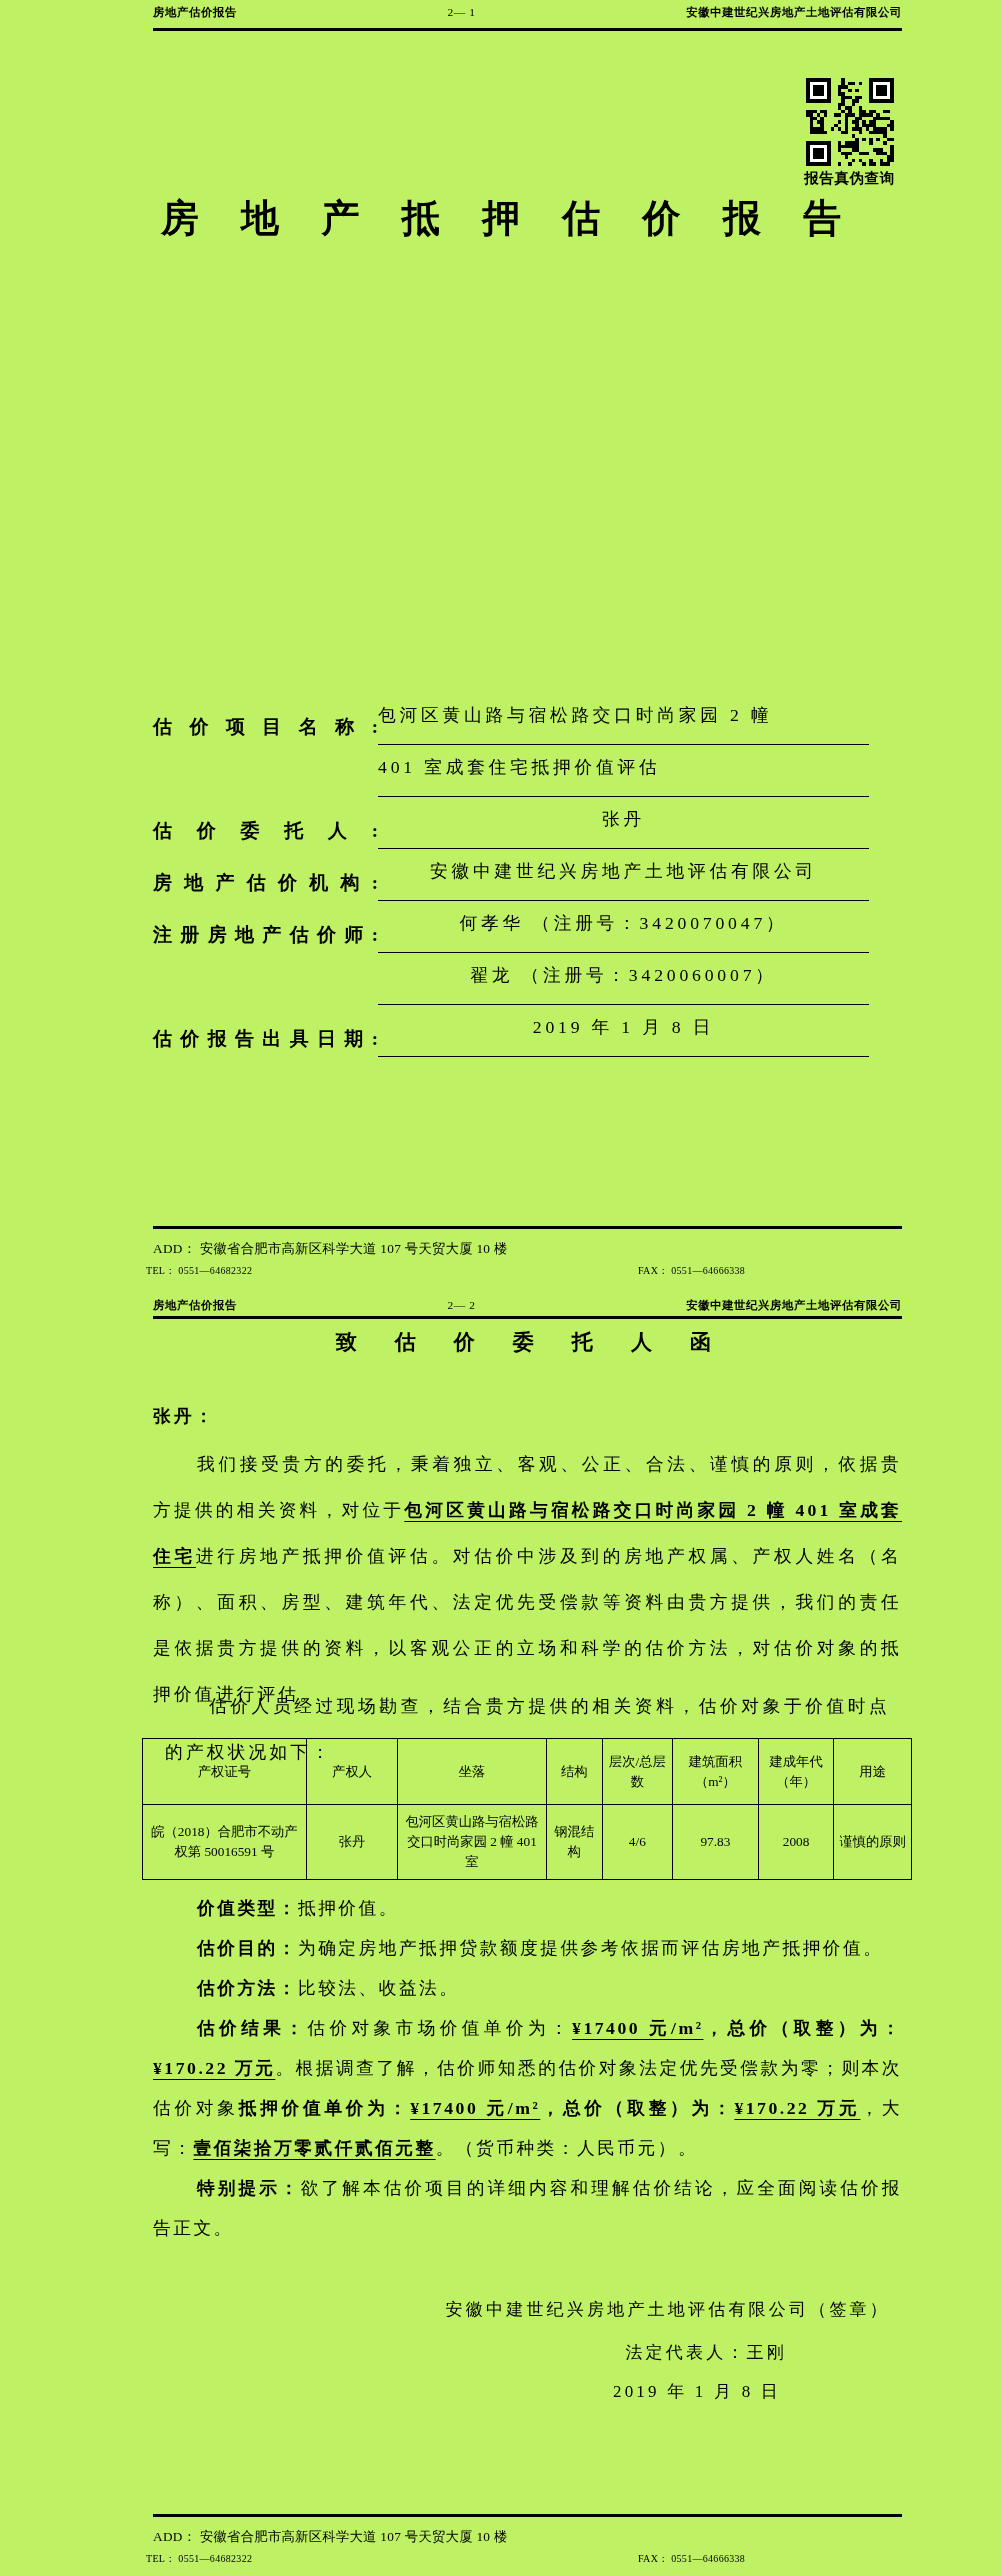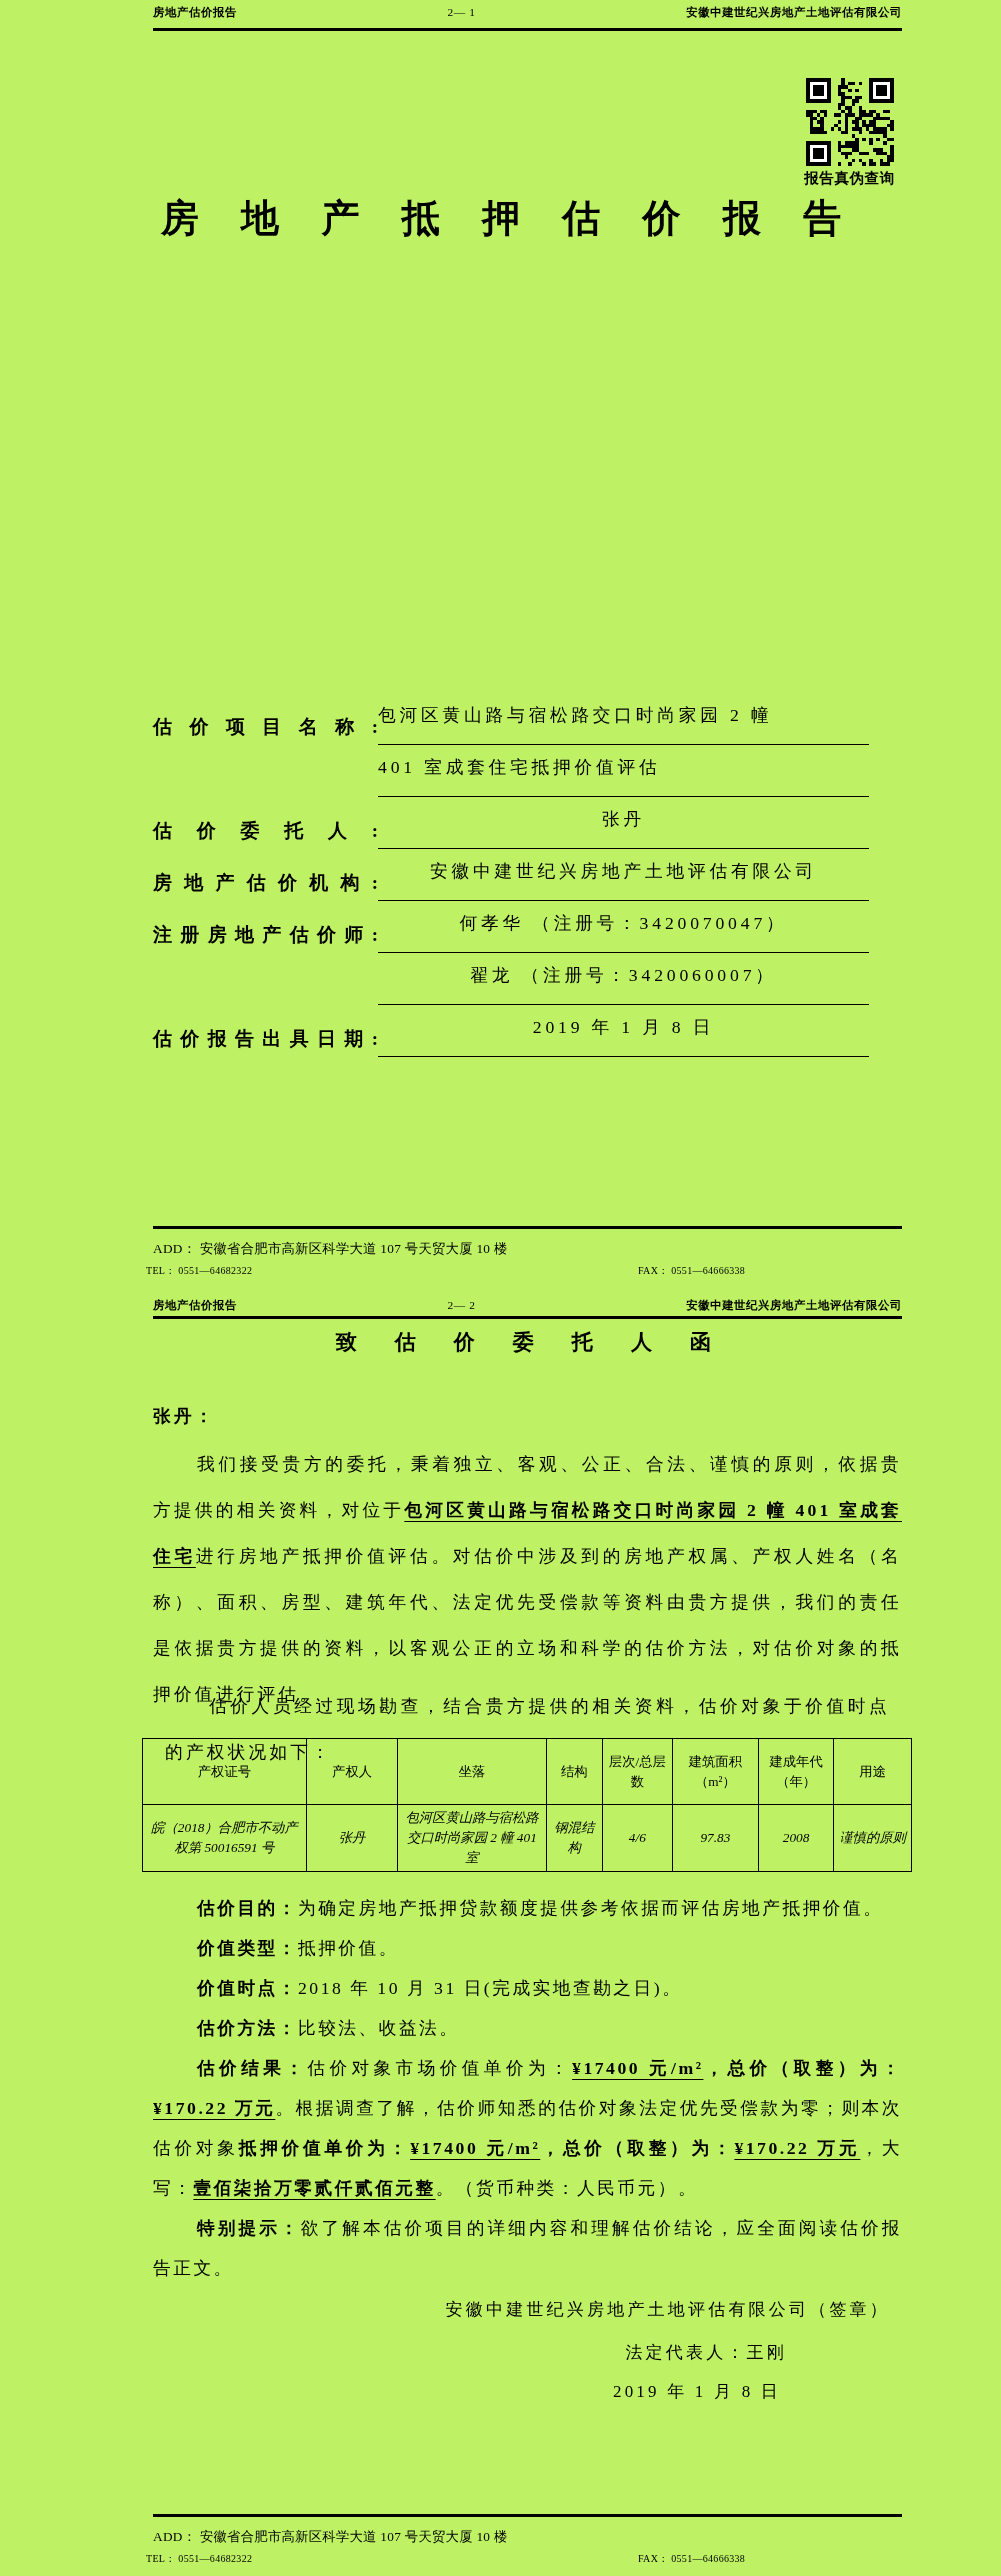--- a/index.html
+++ b/index.html
@@ -44,21 +44,21 @@
   .letterp2{position:absolute;left:153px;right:100px;top:383px;}
   .items{position:absolute;left:153px;right:100px;top:600px;}
   .items p{letter-spacing:2.5px;line-height:40px;}
   .b{font-weight:bold;}
   .u{text-decoration:underline;text-decoration-thickness:1.3px;text-underline-offset:5px;}
 
   .tablewrap{position:absolute;left:142px;top:450px;width:770px;}
   table{width:100%;border-collapse:collapse;table-layout:fixed;border:1.3px solid #000;}
   th,td{border:0.6px solid #000;font-size:13.3px;font-weight:normal;text-align:center;
         vertical-align:middle;line-height:20px;padding:1.3px 3.8px;overflow:hidden;}
-  tr.hrow{height:66px;} tr.drow{height:67px;font-style:italic;}
+  tr.hrow{height:66px;} tr.drow{height:75px;}
 
   .sig{position:absolute;font-size:17px;letter-spacing:3.2px;white-space:nowrap;}
   .sig1{top:1010px;right:112px;}
   .sig2{top:1053px;right:215px;}
   .sig3{top:1092px;right:221px;}
 </style>
 </head>
 <body>
 
 <div class="sheet" id="sheet1">
@@ -351,23 +351,22 @@
         <td>4/6</td>
         <td>97.83</td>
         <td>2008</td>
         <td>谨慎的原则</td>
       </tr>
     </tbody>
       </table>
   </div>
 
   <div class="items">
+    <p><span class="b">价值类型：</span><span>抵押价值。</span></p>
     <p><span class="b">估价目的：</span><span>为确定房地产抵押贷款额度提供参考依据而评估房地产抵押价值。</span></p>
-    <p><span class="b">价值类型：</span><span>抵押价值。</span></p>
-    <p><span class="b">价值时点：</span><span>2018 年 10 月 31 日(完成实地查勘之日)。</span></p>
     <p><span class="b">估价方法：</span><span>比较法、收益法。</span></p>
     <p><span class="b">估价结果：</span><span>估价对象市场价值单价为：</span><span class="b u">¥17400 元/m²</span><span class="b">，总价（取整）为：</span><span class="b u">¥170.22 万元</span><span>。根据调查了解，估价师知悉的估价对象法定优先受偿款为零；则本次估价对象</span><span class="b">抵押价值单价为：</span><span class="b u">¥17400 元/m²</span><span class="b">，总价（取整）为：</span><span class="b u">¥170.22 万元</span><span>，大写：</span><span class="b u">壹佰柒拾万零贰仟贰佰元整</span><span>。（货币种类：人民币元）。</span></p>
     <p><span class="b">特别提示：</span><span>欲了解本估价项目的详细内容和理解估价结论，应全面阅读估价报告正文。</span></p>
   </div>
 
   <div class="sig sig1">安徽中建世纪兴房地产土地评估有限公司（签章）</div>
   <div class="sig sig2">法定代表人：王刚</div>
   <div class="sig sig3">2019 年 1 月 8 日</div>
 
   <div class="pagefoot">

